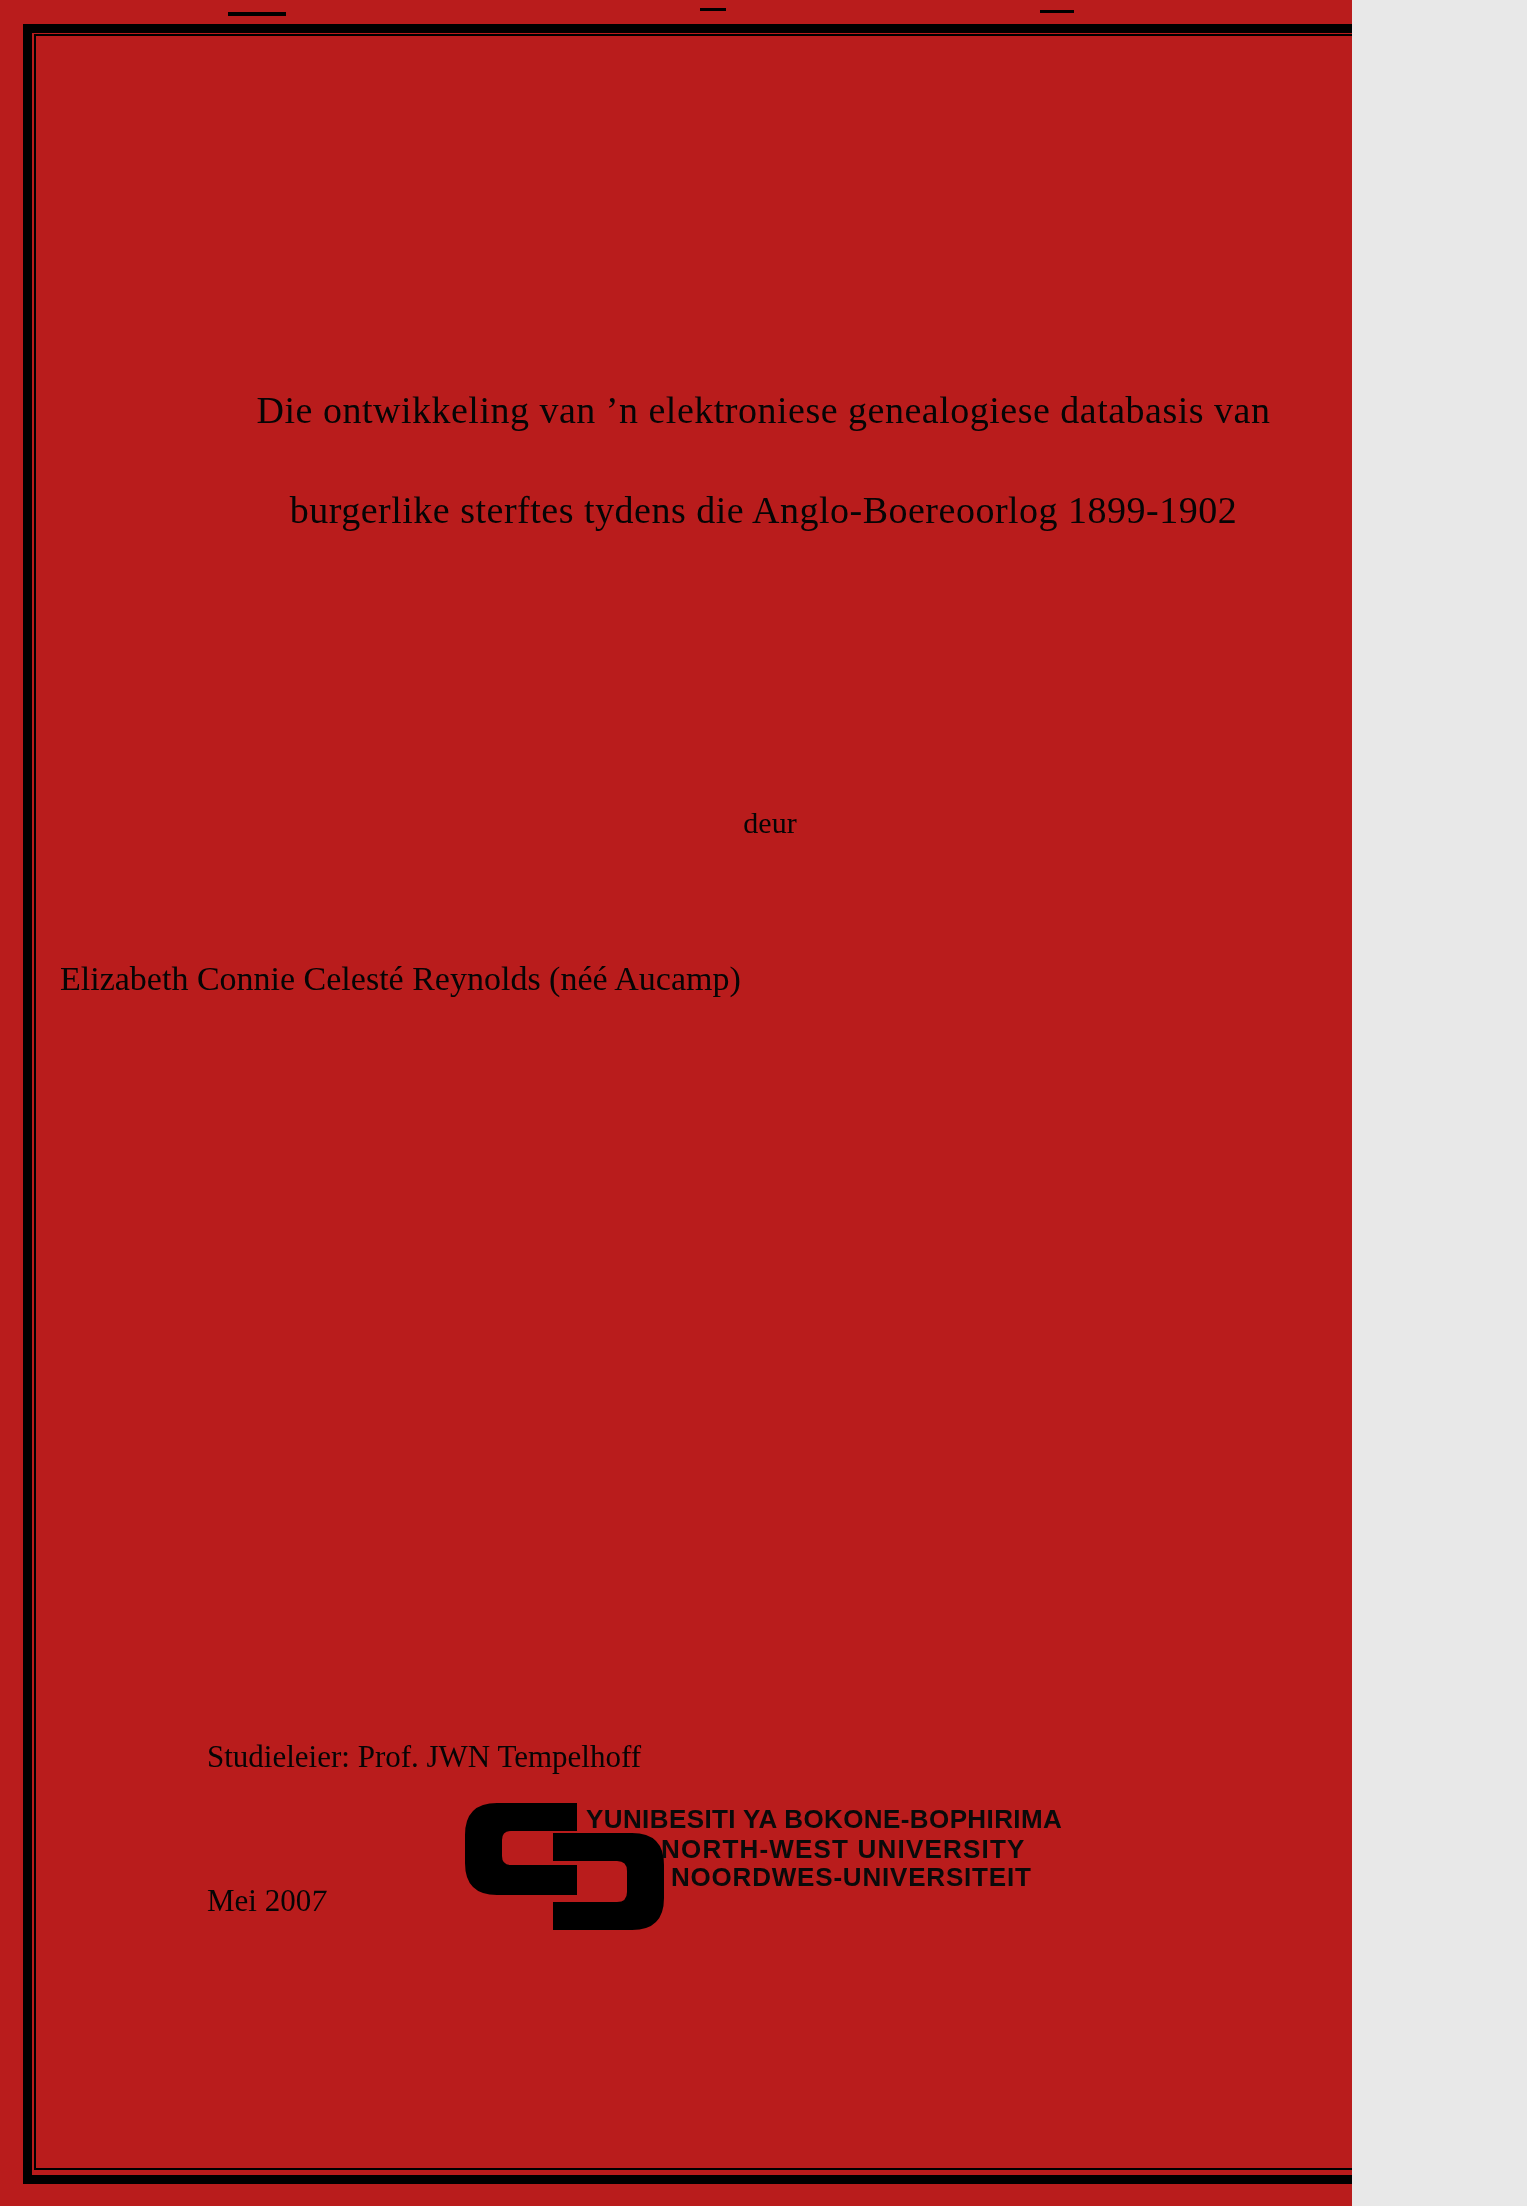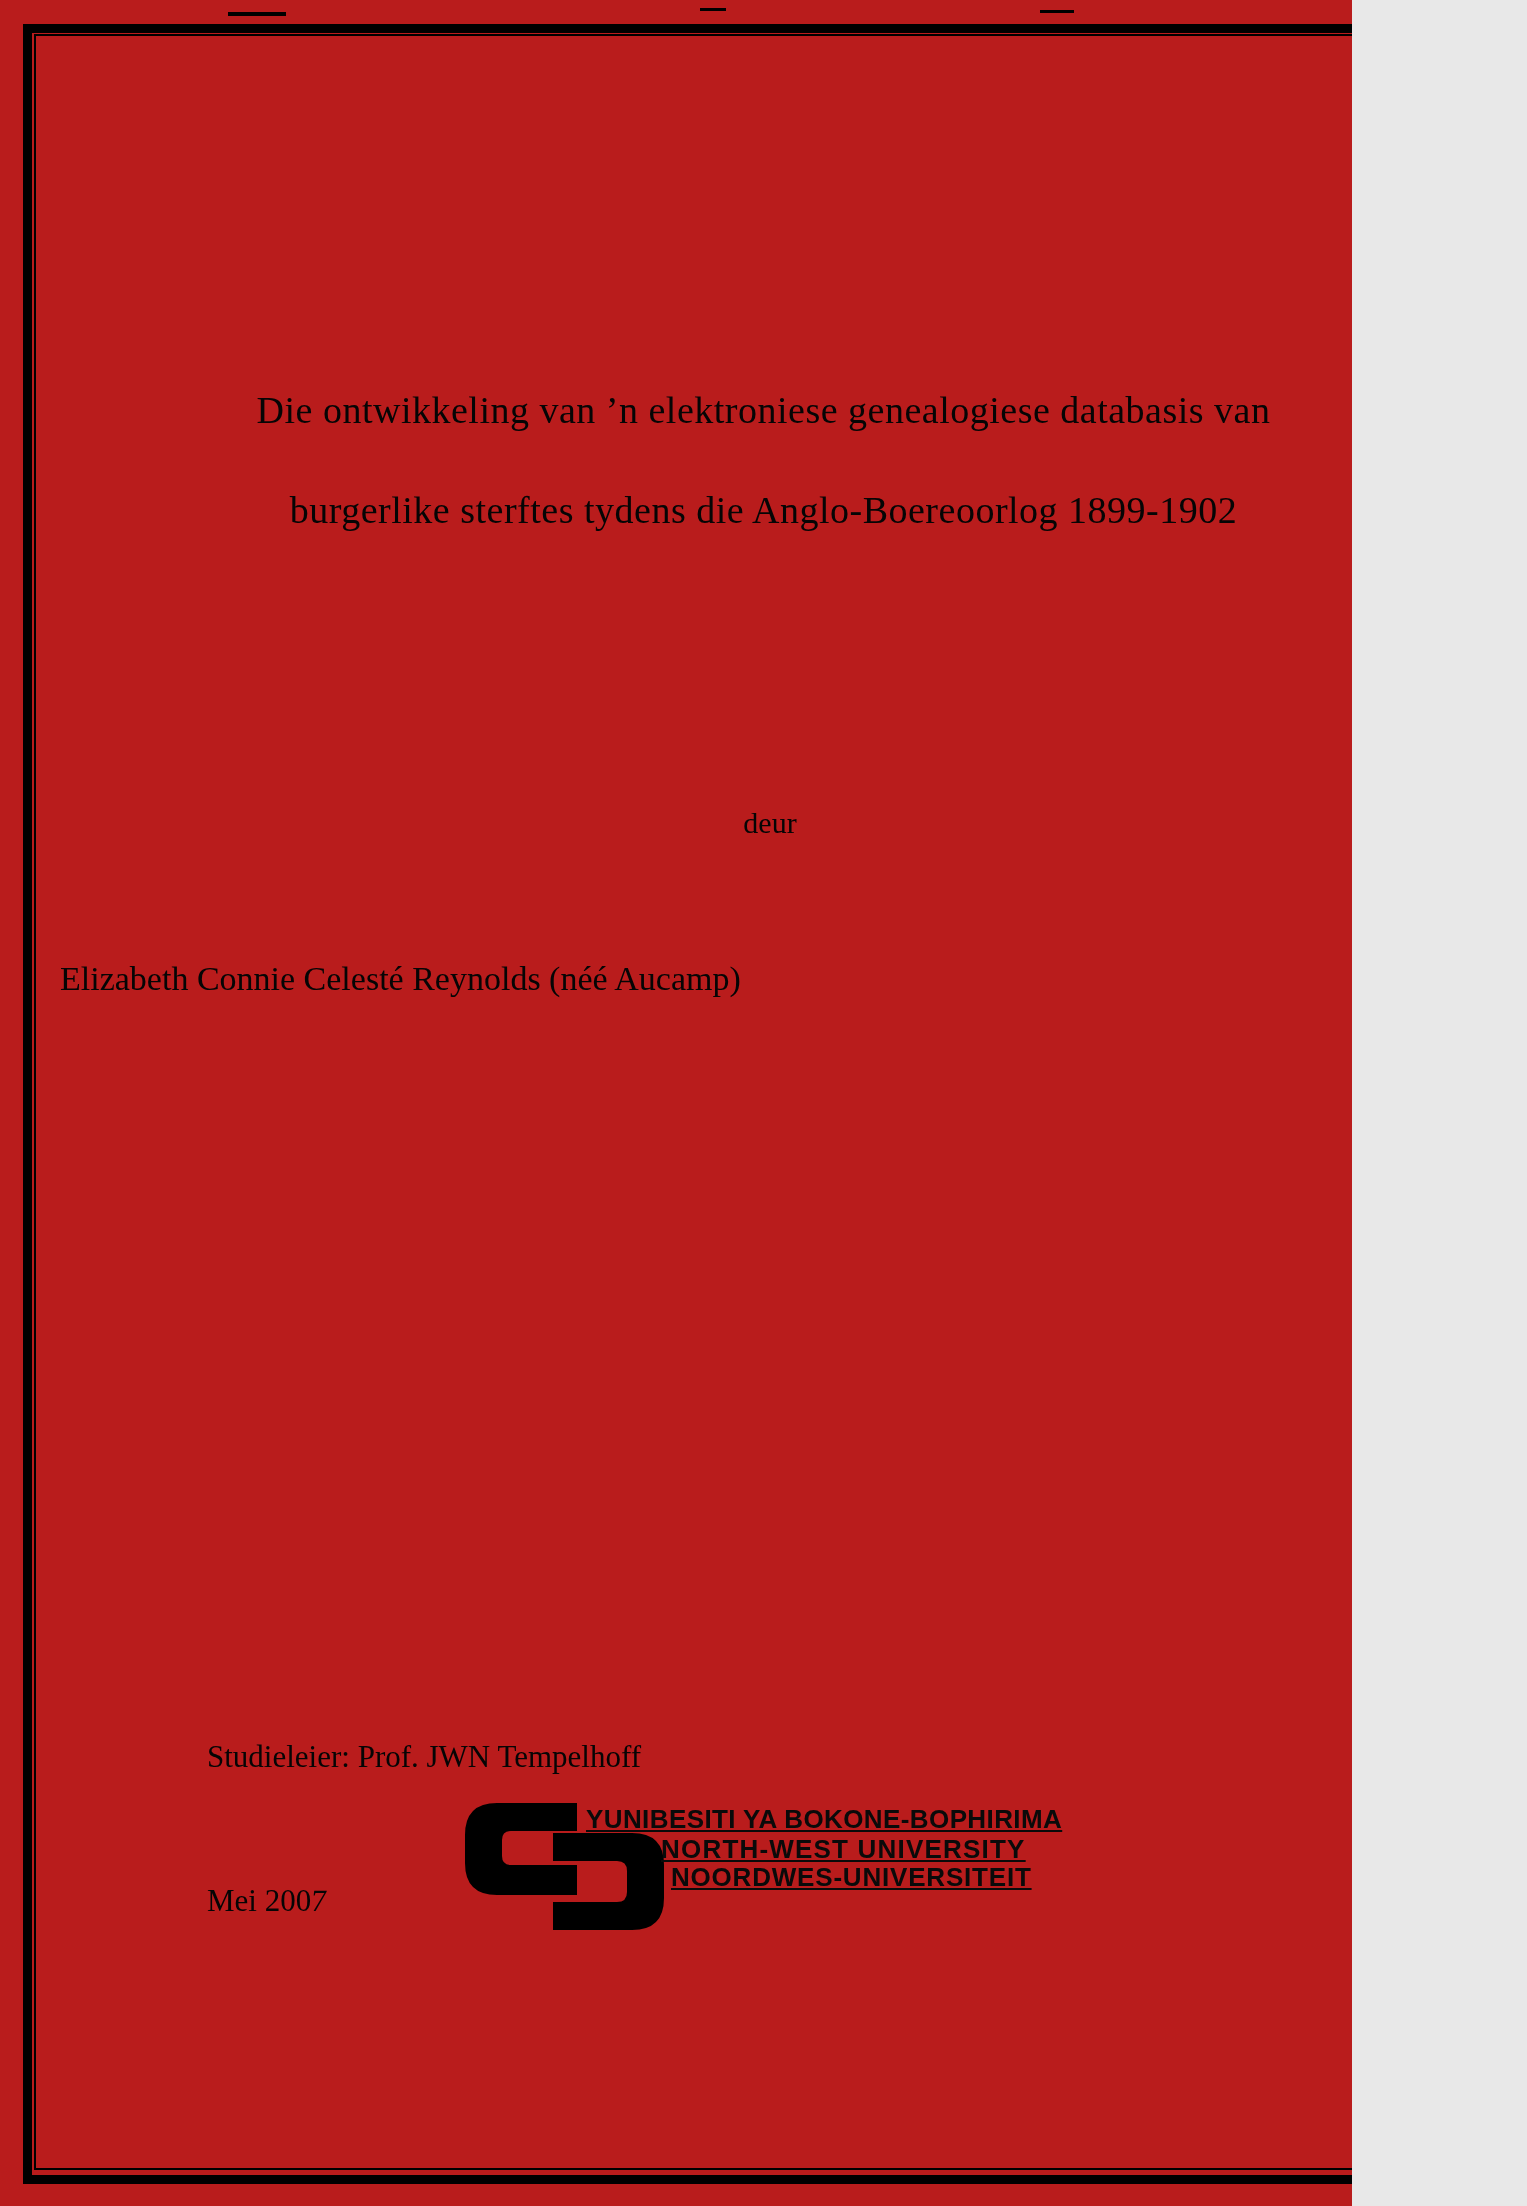--- a/index.html
+++ b/index.html
@@ -47,21 +47,20 @@
   .logo{
     position:absolute;left:465px;top:1800px;width:640px;height:160px;
   }
   .logo-mark{position:absolute;left:0;top:3px;}
   .logo-text{
     position:absolute;
     font-family:"Liberation Sans", sans-serif;
     font-weight:700;color:#0a0a0a;
     font-size:26px;line-height:26px;white-space:nowrap;
     letter-spacing:0.4px;
-    text-decoration:underline;
   }
   .logo-l1{left:121px;top:6px;}
   .logo-l2{left:196px;top:36px;letter-spacing:1.2px;}
   .logo-l3{left:206px;top:64px;letter-spacing:0.8px;text-align:right;}
   i{font-style:italic;}
 </style>
 </head>
 <body>
 
 <div class="page">

